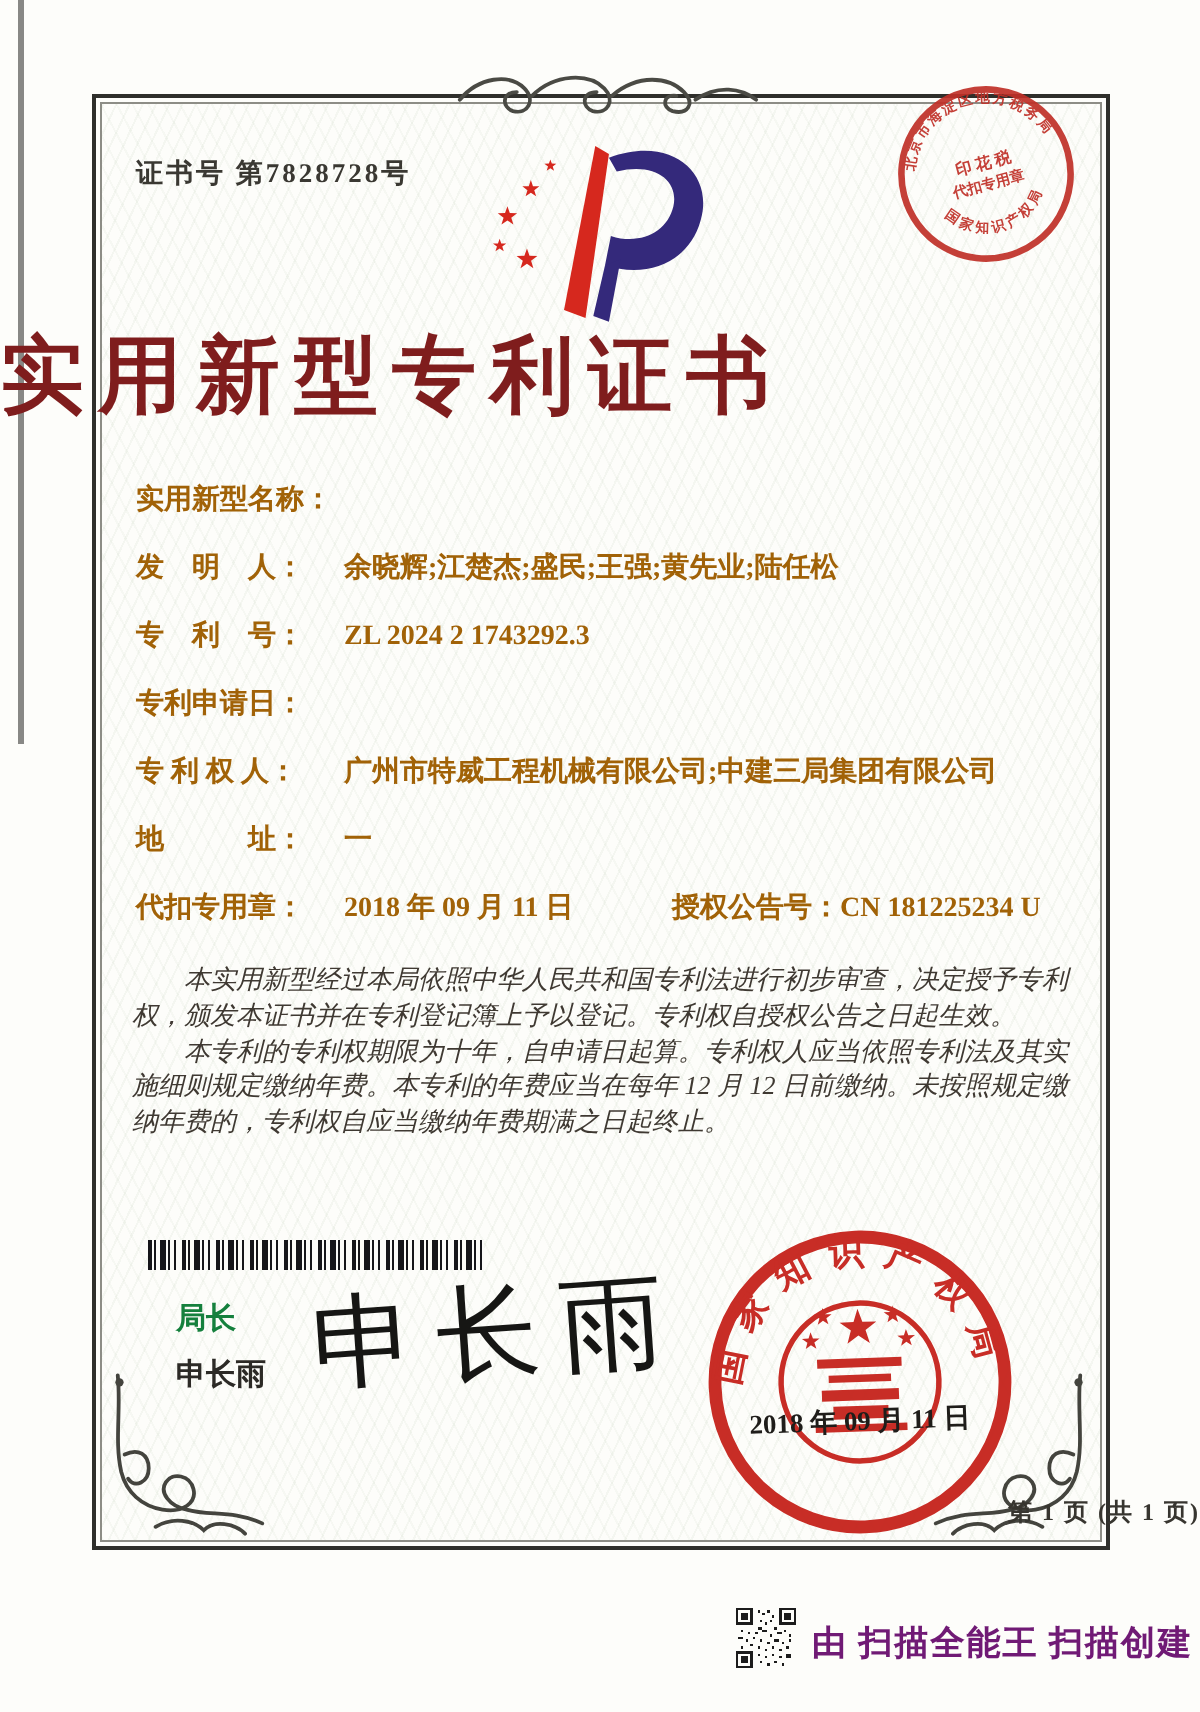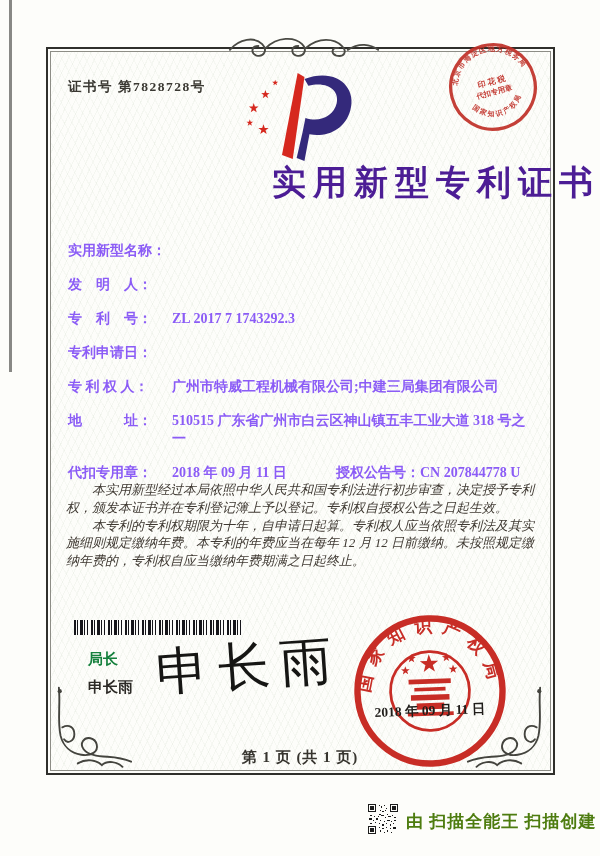--- a/index.html
+++ b/index.html
@@ -8,45 +8,45 @@
   .scan-edge{position:absolute;left:9px;top:0;width:3px;height:372px;background:#4a4a46;opacity:.65;}
   .cert-border{position:absolute;left:46px;top:47px;width:505px;height:724px;border:2px solid #2f2f2b;}
   .cert-border-inner{position:absolute;inset:2px;border:1px solid #8d8d86;}
   .texture{position:absolute;inset:3px;
      background:repeating-linear-gradient(115deg,rgba(168,188,158,.10) 0 1px,transparent 1px 6px),
                 repeating-linear-gradient(62deg,rgba(168,188,158,.08) 0 1px,transparent 1px 7px);}
   .cert-number{position:absolute;left:68px;top:78px;font-size:13.5px;font-weight:600;
      letter-spacing:1.5px;color:#3a3832;}
   .logo{position:absolute;left:242px;top:66px;width:122px;height:100px;}
   .tax-seal{position:absolute;left:446px;top:40px;width:94px;height:94px;transform:rotate(-15deg);opacity:.92;}
-  .title{position:absolute;left:0;right:0;top:160px;text-align:right;font-size:34px;font-weight:700;
-     letter-spacing:7px;color:#4c1d95;}
-  .fields{position:absolute;left:68px;top:242px;width:480px;font-size:14px;font-weight:600;color:#8b5cf6;}
+  .title{position:absolute;left:0;right:0;top:160px;text-align:left;font-size:42px;font-weight:700;
+     letter-spacing:7px;color:#7f1d1d;}
+  .fields{position:absolute;left:68px;top:242px;width:480px;font-size:14px;font-weight:600;color:#a16207;}
   .frow{display:flex;line-height:18px;margin-bottom:16px;}
   .flabel{flex:0 0 104px;white-space:pre;}
   .flabel2{margin-left:12px;white-space:pre;}
   .fval{flex:1;}
   .fval-grant{flex:0 0 152px;}
   .l2{display:block;}
   .body-text{position:absolute;left:66px;top:481px;width:474px;font-size:13px;line-height:17.8px;
      color:#3f3932;font-style:italic;}
   .body-text p{margin:0;text-indent:2em;}
   .barcode{position:absolute;left:74px;top:620px;width:168px;height:15px;
      background:repeating-linear-gradient(90deg,#15151a 0 2px,#fbfbf9 2px 3px,#15151a 3px 4px,#fbfbf9 4px 6px,#15151a 6px 9px,#fbfbf9 9px 10px,#15151a 10px 11px,#fbfbf9 11px 13px,#15151a 13px 14px,#fbfbf9 14px 17px);}
   .officer-title{position:absolute;left:88px;top:650px;font-size:15px;font-weight:700;color:#15803d;}
   .officer-name{position:absolute;left:88px;top:678px;font-size:15px;font-weight:700;color:#2c2a26;}
   .signature{position:absolute;left:156px;top:632px;font-size:52px;letter-spacing:10px;
      font-weight:500;color:#161614;transform:rotate(-4deg);white-space:nowrap;}
   .office-seal{position:absolute;left:352px;top:613px;width:156px;height:156px;transform:rotate(-2deg);opacity:.96;}
   .seal-date{position:absolute;left:352px;top:702px;width:156px;text-align:center;font-size:13.5px;
      font-weight:700;color:#1f1d1a;transform:rotate(-2deg);}
-  .page-footer{position:absolute;left:0;right:0;top:748px;text-align:center;font-size:15px;
+  .page-footer{position:absolute;left:0;right:0;top:748px;text-align:right;font-size:12px;
      font-weight:600;color:#37352f;letter-spacing:1px;}
   .qr{position:absolute;left:368px;top:804px;width:30px;height:30px;}
-  .scanner-text{position:absolute;left:406px;top:810px;font-size:17px;font-weight:600;color:#4d7c0f;
+  .scanner-text{position:absolute;left:406px;top:810px;font-size:17px;font-weight:600;color:#701a75;
      letter-spacing:1px;}
   .flourish-tl{position:absolute;left:228px;top:32px;width:152px;height:30px;}
   .flourish-bl{position:absolute;left:47px;top:686px;width:96px;height:86px;}
   .flourish-br{position:absolute;left:456px;top:686px;width:96px;height:86px;transform:scaleX(-1);}
   svg{display:block;width:100%;height:100%;}
 </style>
 </head>
 <body>
 
 <div class="page">
@@ -118,41 +118,42 @@
   </div>
 
   <div class="title">实用新型专利证书</div>
 
   <div class="fields">
     <div class="frow">
       <span class="flabel">实用新型名称：</span>
     </div>
     <div class="frow">
       <span class="flabel">发　明　人：</span>
+      <span class="fval">余晓辉;江楚杰;盛民;王强;黄先业;陆任松</span>
     </div>
     <div class="frow">
       <span class="flabel">专　利　号：</span>
-      <span class="fval">ZL 2017 7 1743292.3</span>
+      <span class="fval">ZL 2024 2 1743292.3</span>
     </div>
     <div class="frow">
       <span class="flabel">专利申请日：</span>
     </div>
     <div class="frow">
       <span class="flabel">专 利 权 人：</span>
       <span class="fval"><span>广州市特威工程机械有限公司;中建三局集团有限公司</span></span>
     </div>
     <div class="frow">
       <span class="flabel">地　　　址：</span>
-      <span class="fval"><span>510515 广东省广州市白云区神山镇五丰工业大道 318 号之</span><span class="l2">一</span></span>
+      <span class="fval"><span class="l2">一</span></span>
     </div>
     <div class="frow">
       <span class="flabel">代扣专用章：</span>
       <span class="fval fval-grant">2018 年 09 月 11 日</span>
       <span class="flabel2">授权公告号：</span>
-      <span>CN 207844778 U</span>
+      <span>CN 181225234 U</span>
     </div>
   </div>
 
   <div class="body-text">
     <p>本实用新型经过本局依照中华人民共和国专利法进行初步审查，决定授予专利权，颁发本证书并在专利登记簿上予以登记。专利权自授权公告之日起生效。</p>
     <p>本专利的专利权期限为十年，自申请日起算。专利权人应当依照专利法及其实施细则规定缴纳年费。本专利的年费应当在每年 12 月 12 日前缴纳。未按照规定缴纳年费的，专利权自应当缴纳年费期满之日起终止。</p>
   </div>
 
   <div class="barcode"></div>
 

